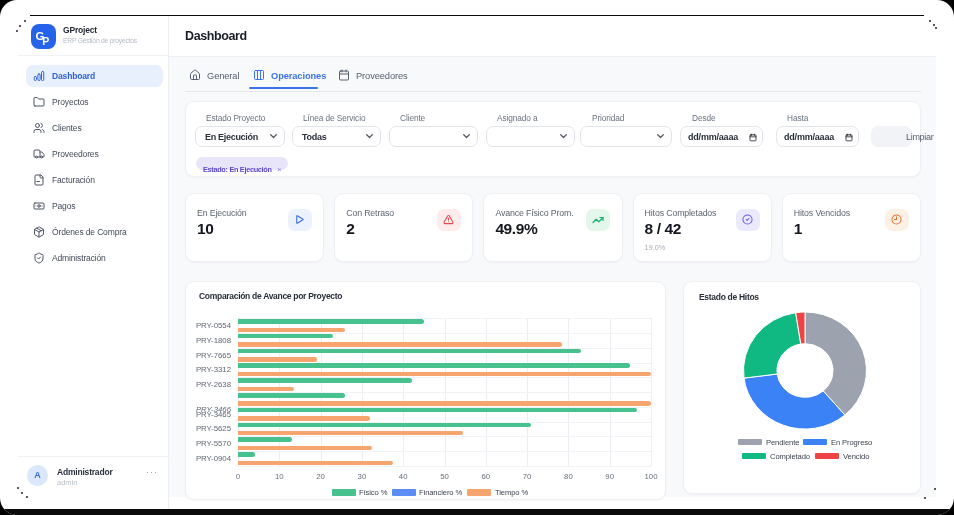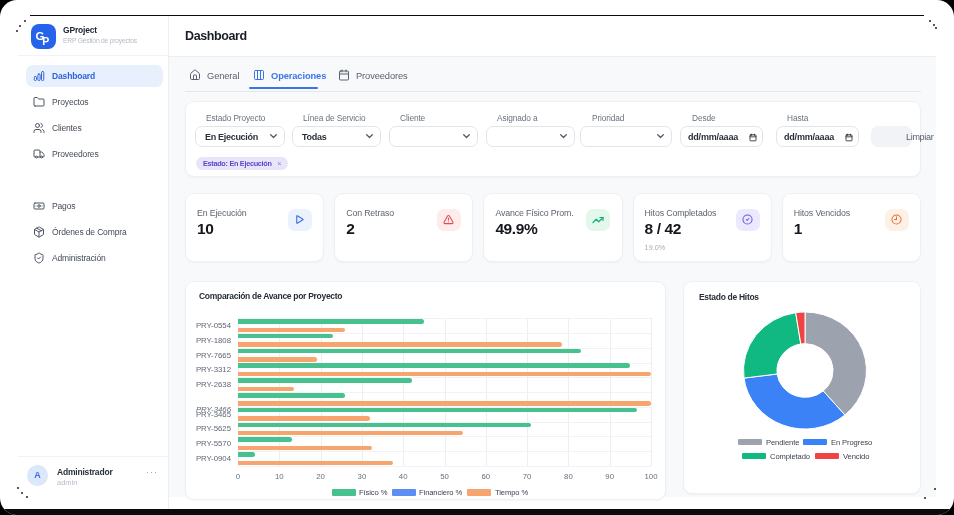--- a/index.html
+++ b/index.html
@@ -49,21 +49,21 @@
 
 .card { position:absolute; background:#fff; border:1px solid #eef0f3; border-radius:9px;
   box-shadow:0 1px 2px rgba(20,30,60,0.04); }
 
 .flabel { position:absolute; top:11px; font-size:8.3px; letter-spacing:-0.1px; color:#6a7280;margin-left:11px; }
 .fsel { position:absolute; top:24px; height:21px; background:#fff; border:1px solid #e1e5ea;
   border-radius:7px; font-size:9px; font-weight:bold; letter-spacing:-0.3px; color:#2a2f3a; }
 .fsel .tx { position:absolute; left:9px; top:5px; }
 .fsel .ch { position:absolute; right:7px; top:7px; }
 .chip { position:absolute; left:10px; top:55px; height:13px; background:#e8e5fb; border-radius:7px;
-  font-size:7.3px; font-weight:bold; letter-spacing:-0.3px; color:#5b48c9; padding:0 7px; line-height:13.5px; }
+  font-size:7.3px; font-weight:bold; letter-spacing:-0.3px; color:#5b48c9; padding:6px 7px; line-height:13.5px; }
 .chip .x { color:#8d7fe0; margin-left:4px; font-weight:normal; }
 
 .kpi-label { position:absolute; left:11px; top:14px; font-size:8.8px; letter-spacing:-0.15px; color:#5d6470; white-space:nowrap; }
 .kpi-value { position:absolute; left:11px; top:26.5px; font-size:15.5px; font-weight:bold; letter-spacing:-0.4px; color:#14171d; }
 .kpi-sub { position:absolute; left:11px; top:49px; font-size:7.3px; color:#a7adb6; }
 .kpi-ic { position:absolute; left:102px; top:15px; width:24px; height:22px; border-radius:7px; }
 .kpi-ic svg { position:absolute; left:6px; top:5px; }
 
 .ctitle { font-size:8.5px; font-weight:bold; letter-spacing:-0.3px; color:#272d38; }
 .gridv { position:absolute; width:1px; background:#eceef1; }
@@ -131,20 +131,28 @@
         </div>
       <div class="mi" style="top:127px;">
           <svg class="ic" viewBox="0 0 24 24" fill="none" stroke="#4d5562" stroke-width="2" stroke-linecap="round" stroke-linejoin="round">
             <path d="M14 18V6a2 2 0 0 0-2-2H4a2 2 0 0 0-2 2v11a1 1 0 0 0 1 1h2"></path>
             <path d="M15 18h-5"></path>
             <path d="M19 18h2a1 1 0 0 0 1-1v-3.65a1 1 0 0 0-.22-.624l-3.48-4.35A1 1 0 0 0 17.52 8H14"></path>
             <circle cx="17" cy="18" r="2"></circle>
             <circle cx="7" cy="18" r="2"></circle>
           </svg>
           <span class="lb">Proveedores</span>
+        </div>
+      <div class="mi" style="top:153px;">
+          <svg class="ic" viewBox="0 0 24 24" fill="none" stroke="#4d5562" stroke-width="2" stroke-linecap="round" stroke-linejoin="round">
+            <path d="M15 2H6a2 2 0 0 0-2 2v16a2 2 0 0 0 2 2h12a2 2 0 0 0 2-2V7Z"></path>
+            <path d="M14 2v4a2 2 0 0 0 2 2h4"></path>
+            <path d="M8 15h5"></path>
+          </svg>
+          <span class="lb">Facturación</span>
         </div>
       <div class="mi" style="top:179px;">
           <svg class="ic" viewBox="0 0 24 24" fill="none" stroke="#4d5562" stroke-width="2" stroke-linecap="round" stroke-linejoin="round">
             <rect x="2" y="6" width="20" height="12" rx="2"></rect>
             <circle cx="12" cy="12" r="2.5"></circle>
             <path d="M6 12h.01M18 12h.01"></path>
           </svg>
           <span class="lb">Pagos</span>
         </div>
       <div class="mi" style="top:231px;">

